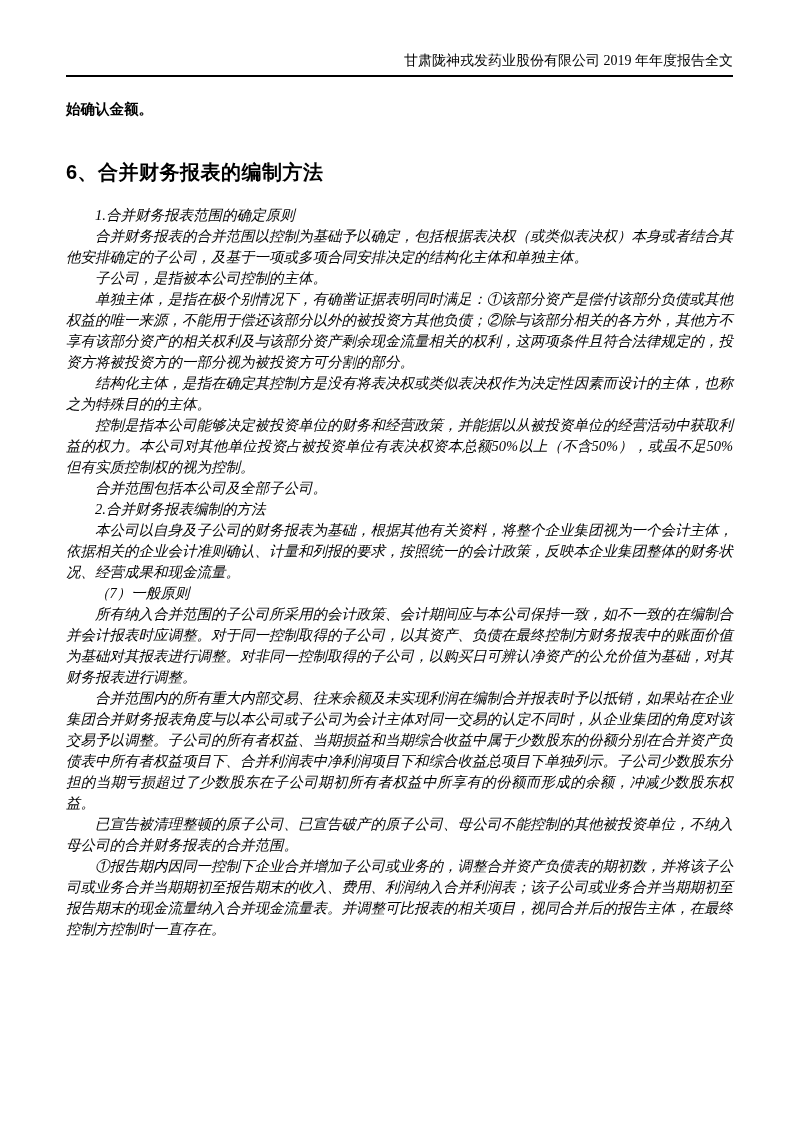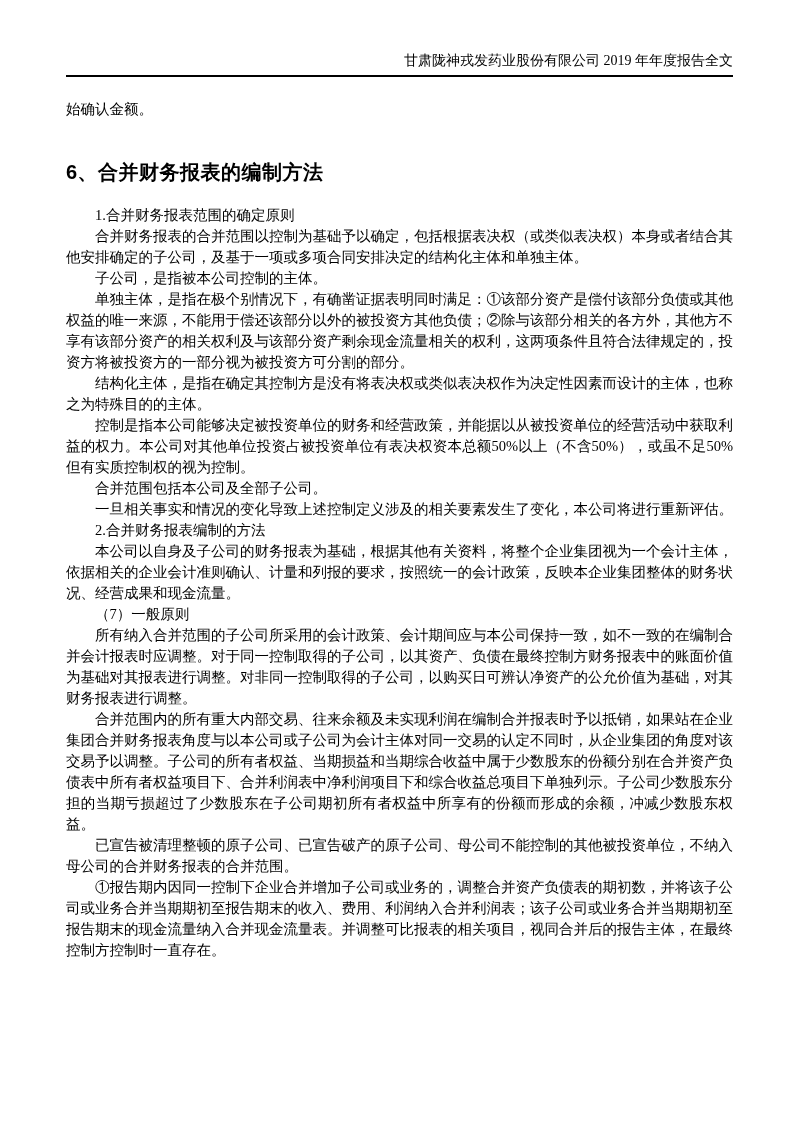--- a/index.html
+++ b/index.html
@@ -30,30 +30,31 @@
   .header-rule {
     border: none;
     border-top: 2px solid #000000;
     margin: 6px 0 0 0;
   }
   
   .continuation {
     margin: 22px 0 0 0;
     font-size: 14.5px;
     line-height: 21px;
+    font-weight: bold;
   }
   .section-heading {
     margin: 42px 0 0 0;
     font-family: "Liberation Sans", "DejaVu Sans", sans-serif;
     font-size: 20px;
     font-weight: bold;
     line-height: 20px;
     letter-spacing: 0.5px;
   }
-  .body-text { margin-top: 23px; }
+  .body-text { margin-top: 23px; font-style: italic; }
   .body-text p {
     margin: 0;
     font-size: 14.5px;
     line-height: 21px;
     text-align: justify;
     text-indent: 2em;
   }
   
   .page-number {
     position: absolute;
@@ -115,21 +116,20 @@
     <h2 class="section-heading">6、合并财务报表的编制方法</h2>
 
     <div class="body-text">
       <p>1.合并财务报表范围的确定原则</p>
       <p>合并财务报表的合并范围以控制为基础予以确定，包括根据表决权（或类似表决权）本身或者结合其他安排确定的子公司，及基于一项或多项合同安排决定的结构化主体和单独主体。</p>
       <p>子公司，是指被本公司控制的主体。</p>
       <p>单独主体，是指在极个别情况下，有确凿证据表明同时满足：①该部分资产是偿付该部分负债或其他权益的唯一来源，不能用于偿还该部分以外的被投资方其他负债；②除与该部分相关的各方外，其他方不享有该部分资产的相关权利及与该部分资产剩余现金流量相关的权利，这两项条件且符合法律规定的，投资方将被投资方的一部分视为被投资方可分割的部分。</p>
       <p>结构化主体，是指在确定其控制方是没有将表决权或类似表决权作为决定性因素而设计的主体，也称之为特殊目的的主体。</p>
       <p>控制是指本公司能够决定被投资单位的财务和经营政策，并能据以从被投资单位的经营活动中获取利益的权力。本公司对其他单位投资占被投资单位有表决权资本总额50%以上（不含50%），或虽不足50%但有实质控制权的视为控制。</p>
       <p>合并范围包括本公司及全部子公司。</p>
-      <p>一旦相关事实和情况的变化导致上述控制定义涉及的相关要素发生了变化，本公司将进行重新评估。</p>
       <p>2.合并财务报表编制的方法</p>
       <p>本公司以自身及子公司的财务报表为基础，根据其他有关资料，将整个企业集团视为一个会计主体，依据相关的企业会计准则确认、计量和列报的要求，按照统一的会计政策，反映本企业集团整体的财务状况、经营成果和现金流量。</p>
       <p>（7）一般原则</p>
       <p>所有纳入合并范围的子公司所采用的会计政策、会计期间应与本公司保持一致，如不一致的在编制合并会计报表时应调整。对于同一控制取得的子公司，以其资产、负债在最终控制方财务报表中的账面价值为基础对其报表进行调整。对非同一控制取得的子公司，以购买日可辨认净资产的公允价值为基础，对其财务报表进行调整。</p>
       <p>合并范围内的所有重大内部交易、往来余额及未实现利润在编制合并报表时予以抵销，如果站在企业集团合并财务报表角度与以本公司或子公司为会计主体对同一交易的认定不同时，从企业集团的角度对该交易予以调整。子公司的所有者权益、当期损益和当期综合收益中属于少数股东的份额分别在合并资产负债表中所有者权益项目下、合并利润表中净利润项目下和综合收益总项目下单独列示。子公司少数股东分担的当期亏损超过了少数股东在子公司期初所有者权益中所享有的份额而形成的余额，冲减少数股东权益。</p>
       <p>已宣告被清理整顿的原子公司、已宣告破产的原子公司、母公司不能控制的其他被投资单位，不纳入母公司的合并财务报表的合并范围。</p>
       <p>①报告期内因同一控制下企业合并增加子公司或业务的，调整合并资产负债表的期初数，并将该子公司或业务合并当期期初至报告期末的收入、费用、利润纳入合并利润表；该子公司或业务合并当期期初至报告期末的现金流量纳入合并现金流量表。并调整可比报表的相关项目，视同合并后的报告主体，在最终控制方控制时一直存在。</p>
     </div>
   </main>
 

